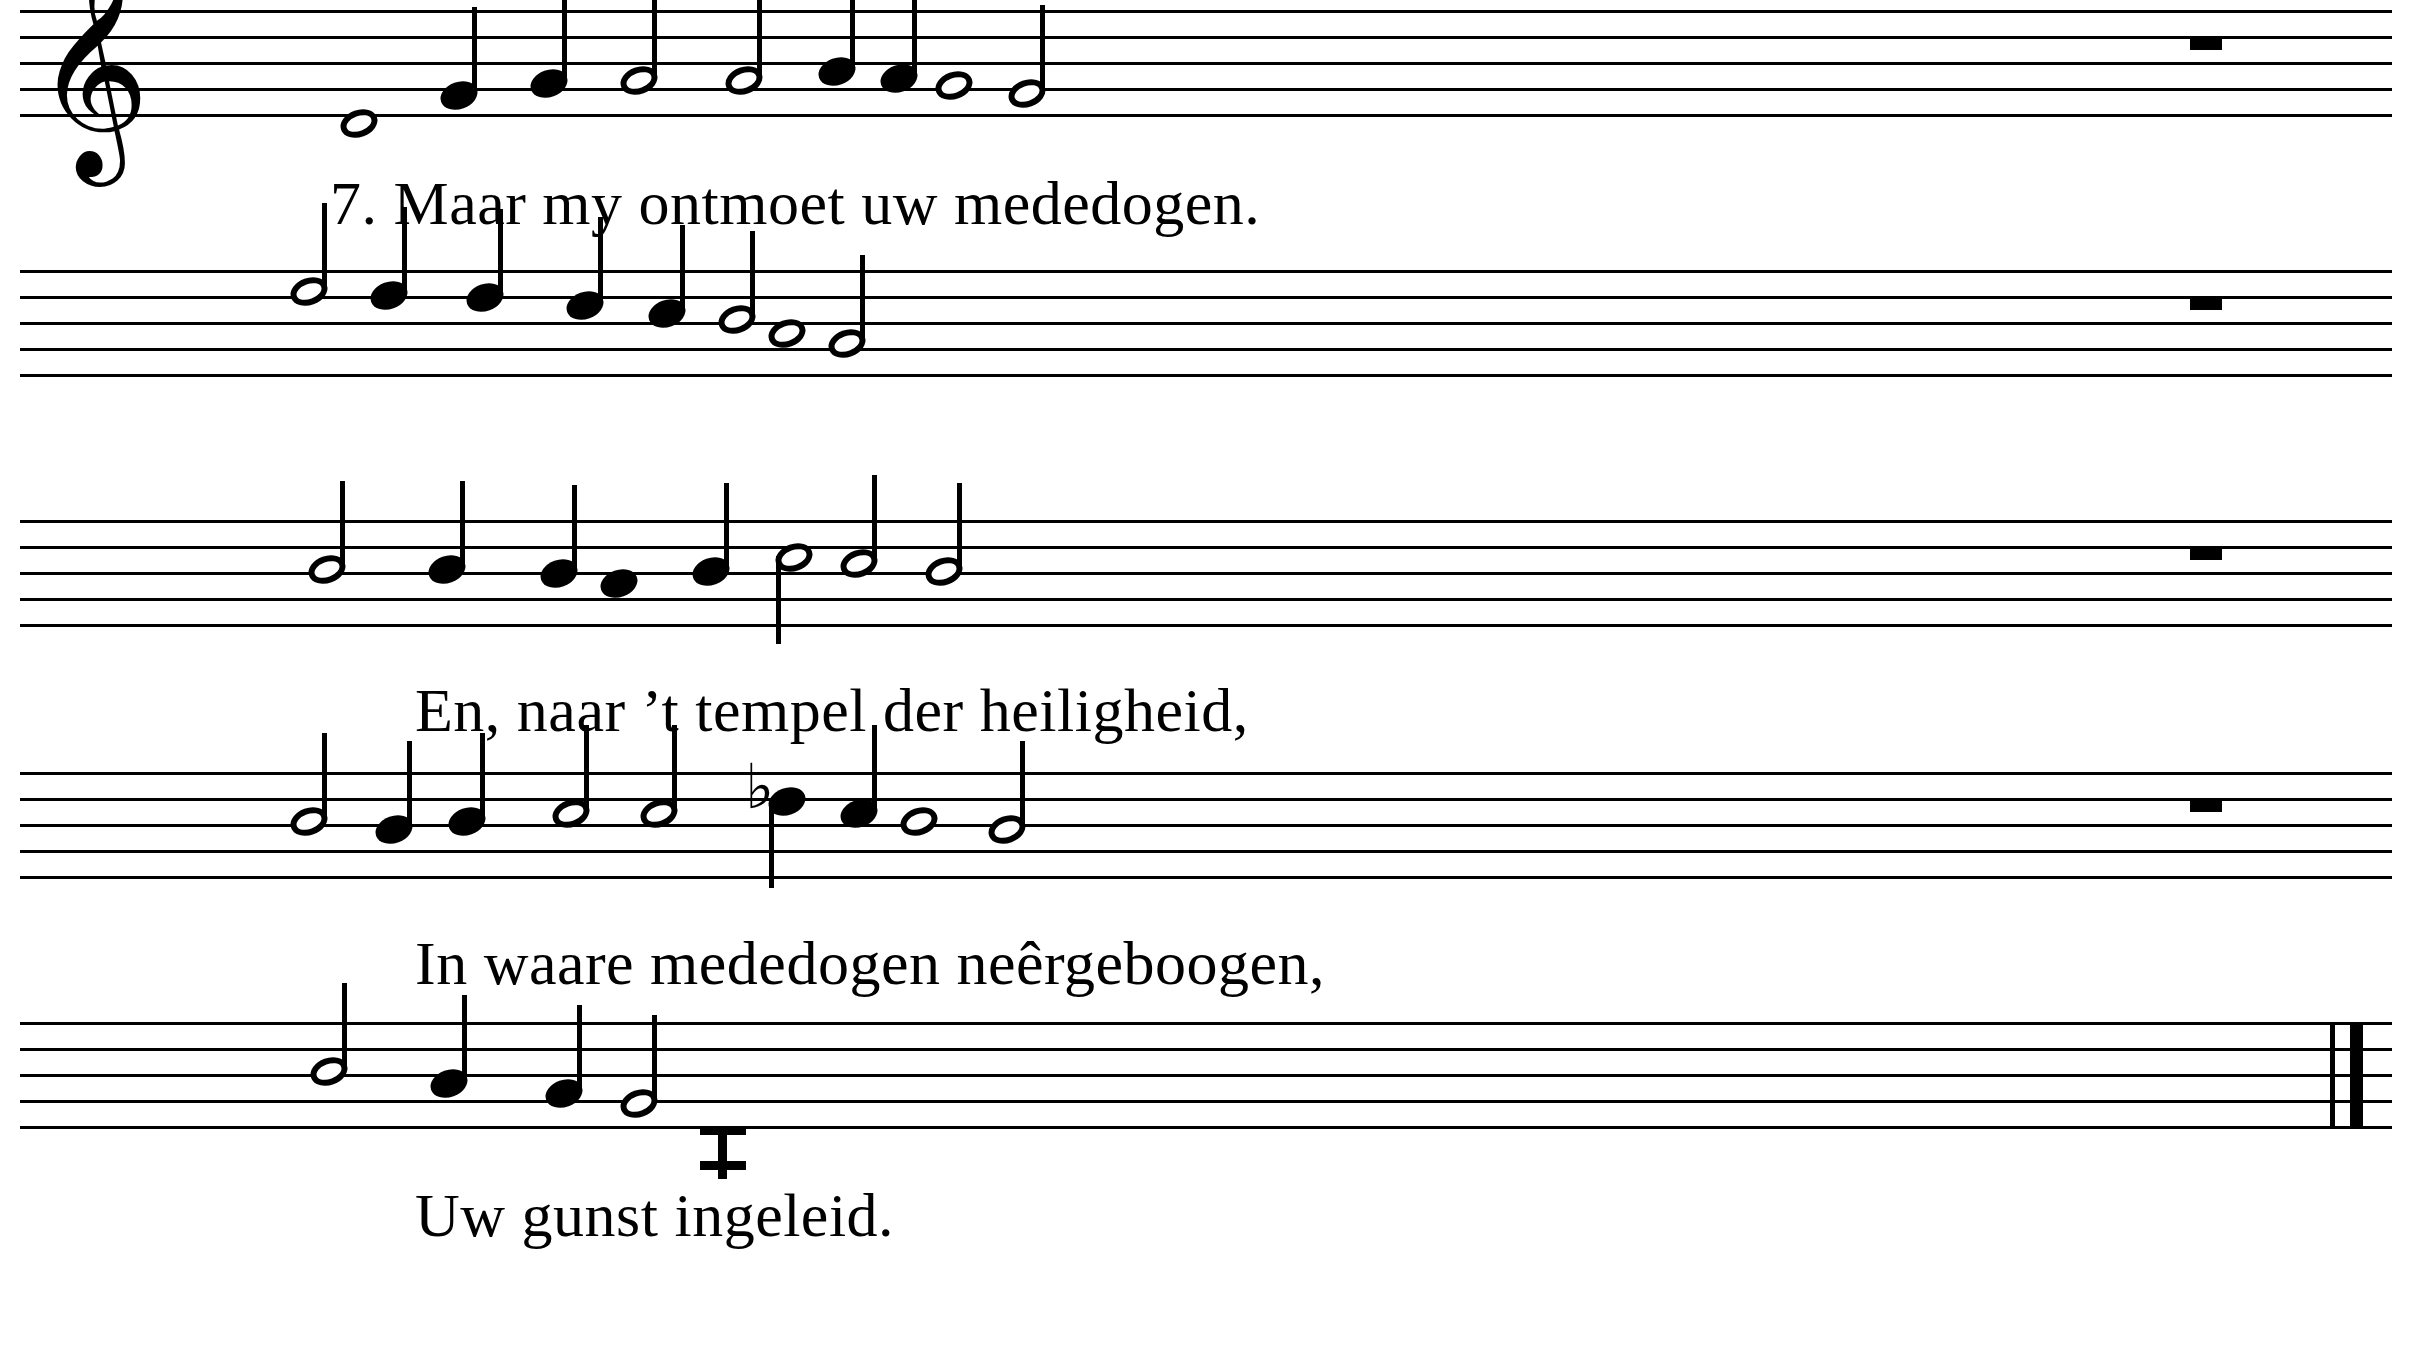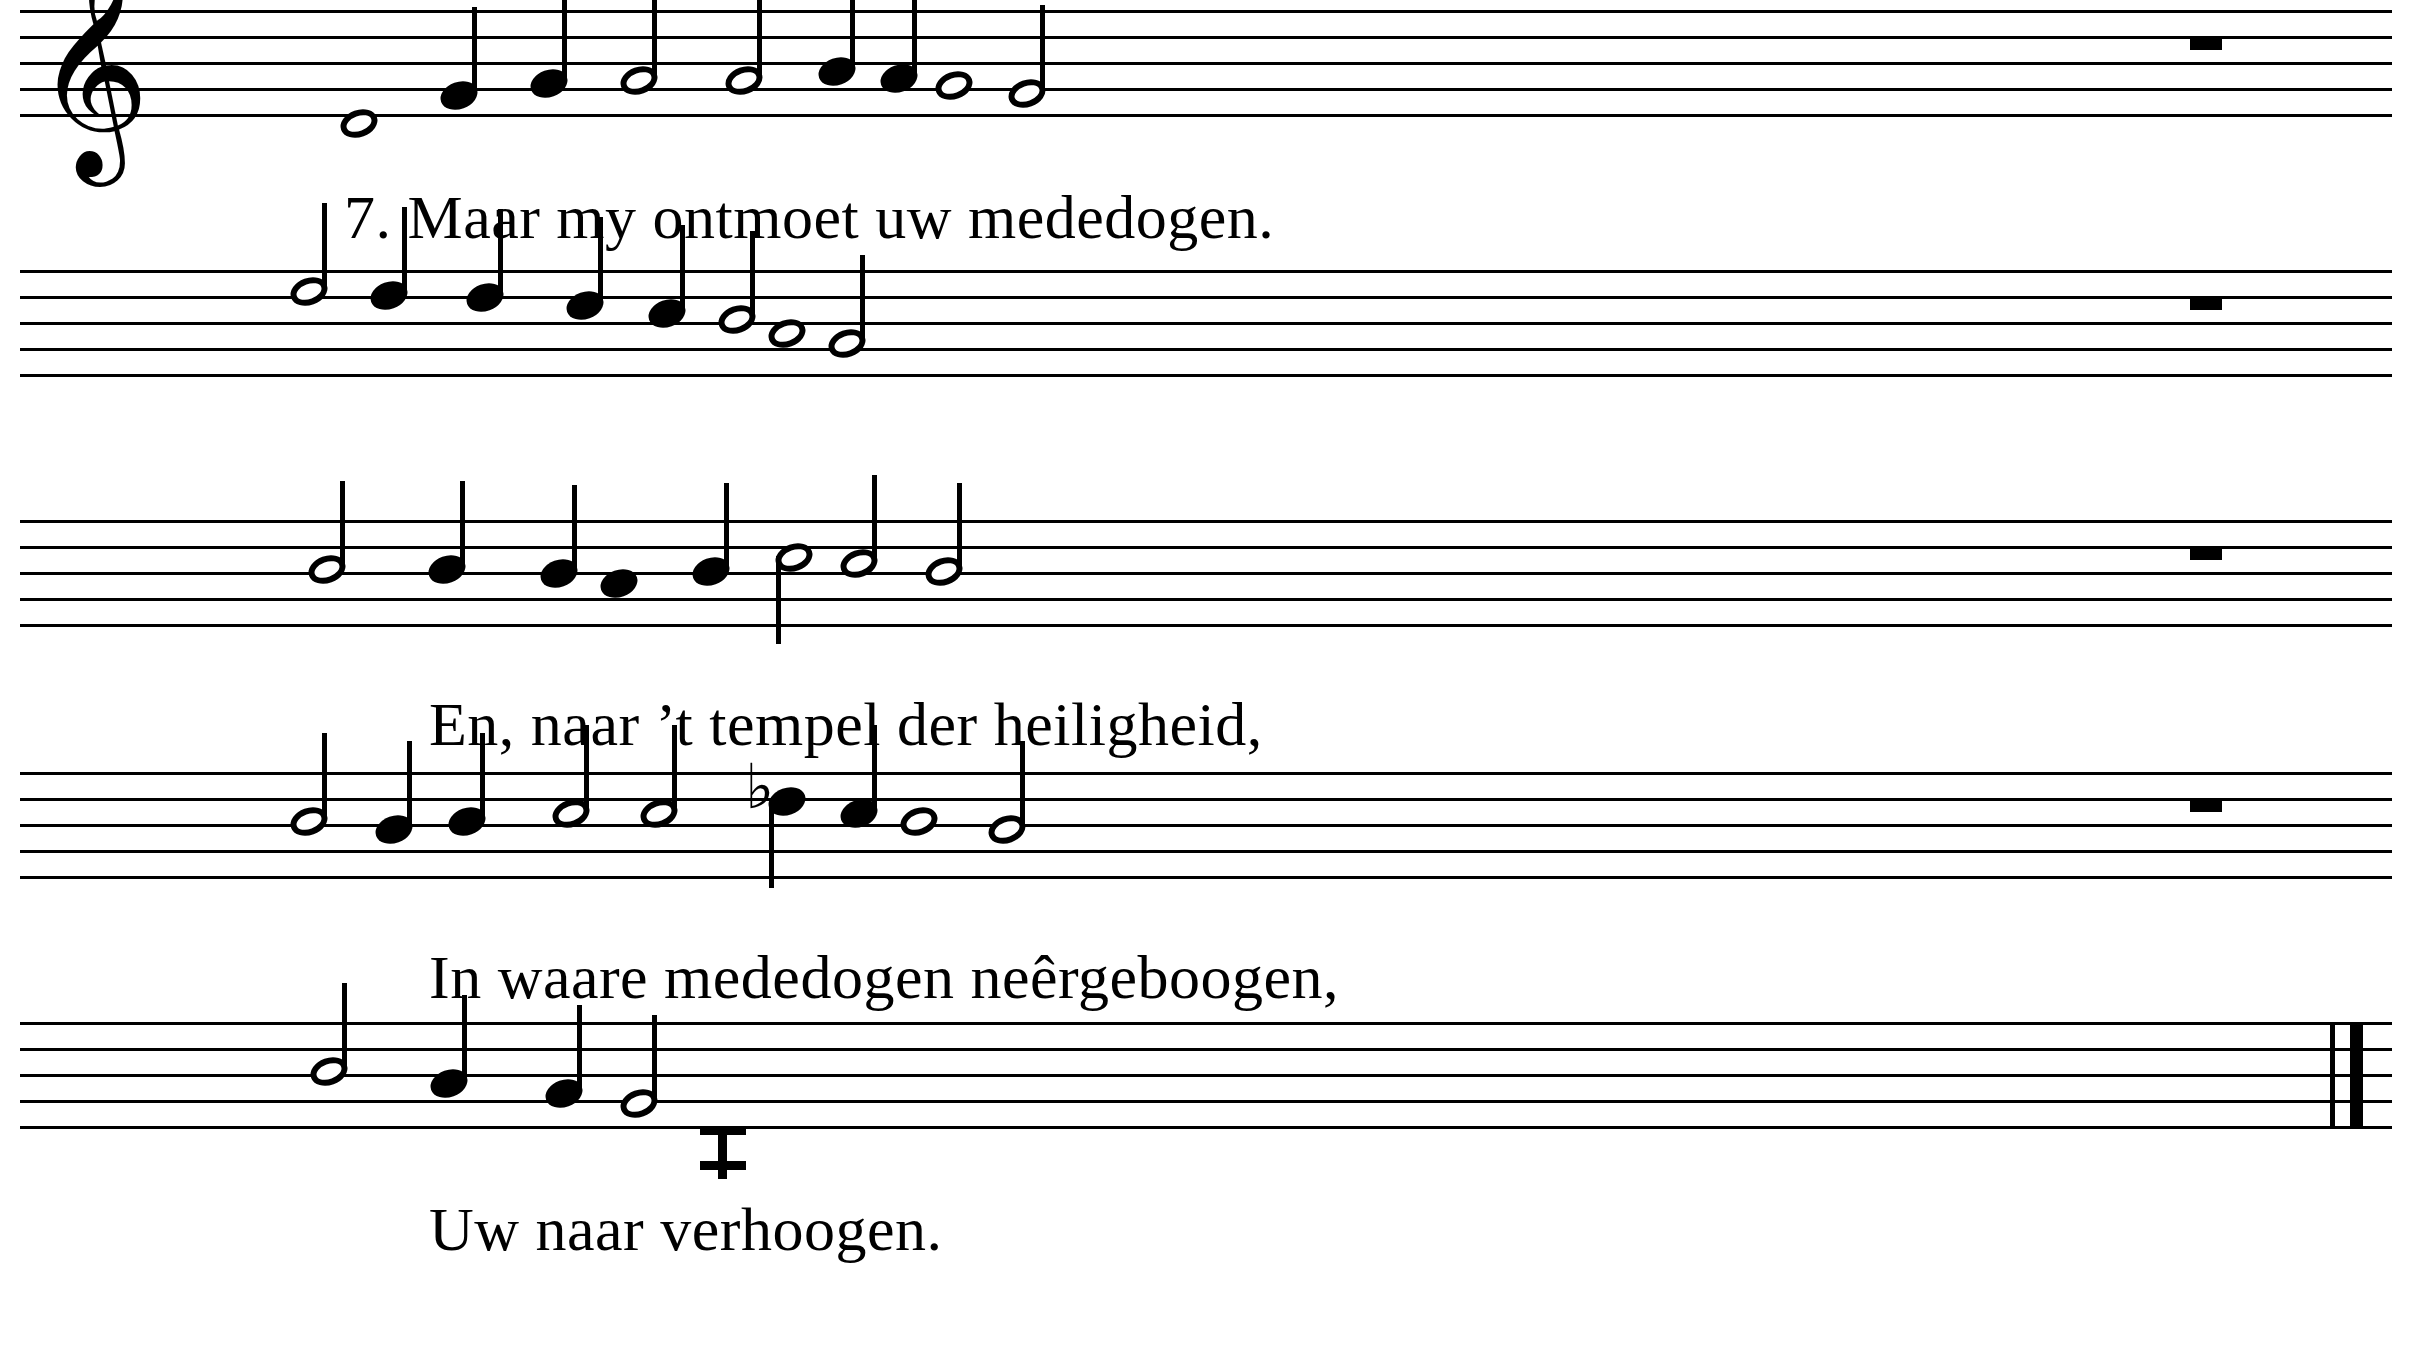--- a/index.html
+++ b/index.html
@@ -106,21 +106,21 @@
     position: absolute;
     width: 13px;
     background: #000;
   }
   .lyric {
     position: relative;
     font-family: "Liberation Serif", serif;
     font-size: 62px;
     letter-spacing: 0.5px;
     white-space: nowrap;
-    margin: 14px;
+    margin: 0;
   }
 </style>
 </head>
 <body>
 
 <div id="sheet">
 
 <div class="system" style="position: absolute; left: 0px; top: 10px; width: 2412px;">
       <div class="stave">
         <div class="staffline l0"></div>
@@ -242,14 +242,14 @@
         <div class="note filled" style="left: 430px; top: 48px;"></div>
         <div class="stem" style="left: 577px; top: -17px; height: 88px;"></div>
         <div class="note filled" style="left: 545px; top: 58px;"></div>
         <div class="stem" style="left: 652px; top: -7px; height: 88px;"></div>
         <div class="note hollow" style="left: 620px; top: 68px;"></div>
         <div class="fermata-bar" style="left: 700px; top: 104px;"></div>
         <div class="endbar-thin" style="left: 2330px; top: 0px; height: 107px;"></div>
         <div class="endbar-thick" style="left: 2350px; top: 0px; height: 107px;"></div>
       </div>
     </div>
-    <div class="lyric" style="position: absolute; left: 415px; top: 1180px;">Uw naar verhoogen.</div>
+    <div class="lyric" style="position: absolute; left: 415px; top: 1180px;">Uw gunst ingeleid.</div>
   </div>
 
 </body></html>

